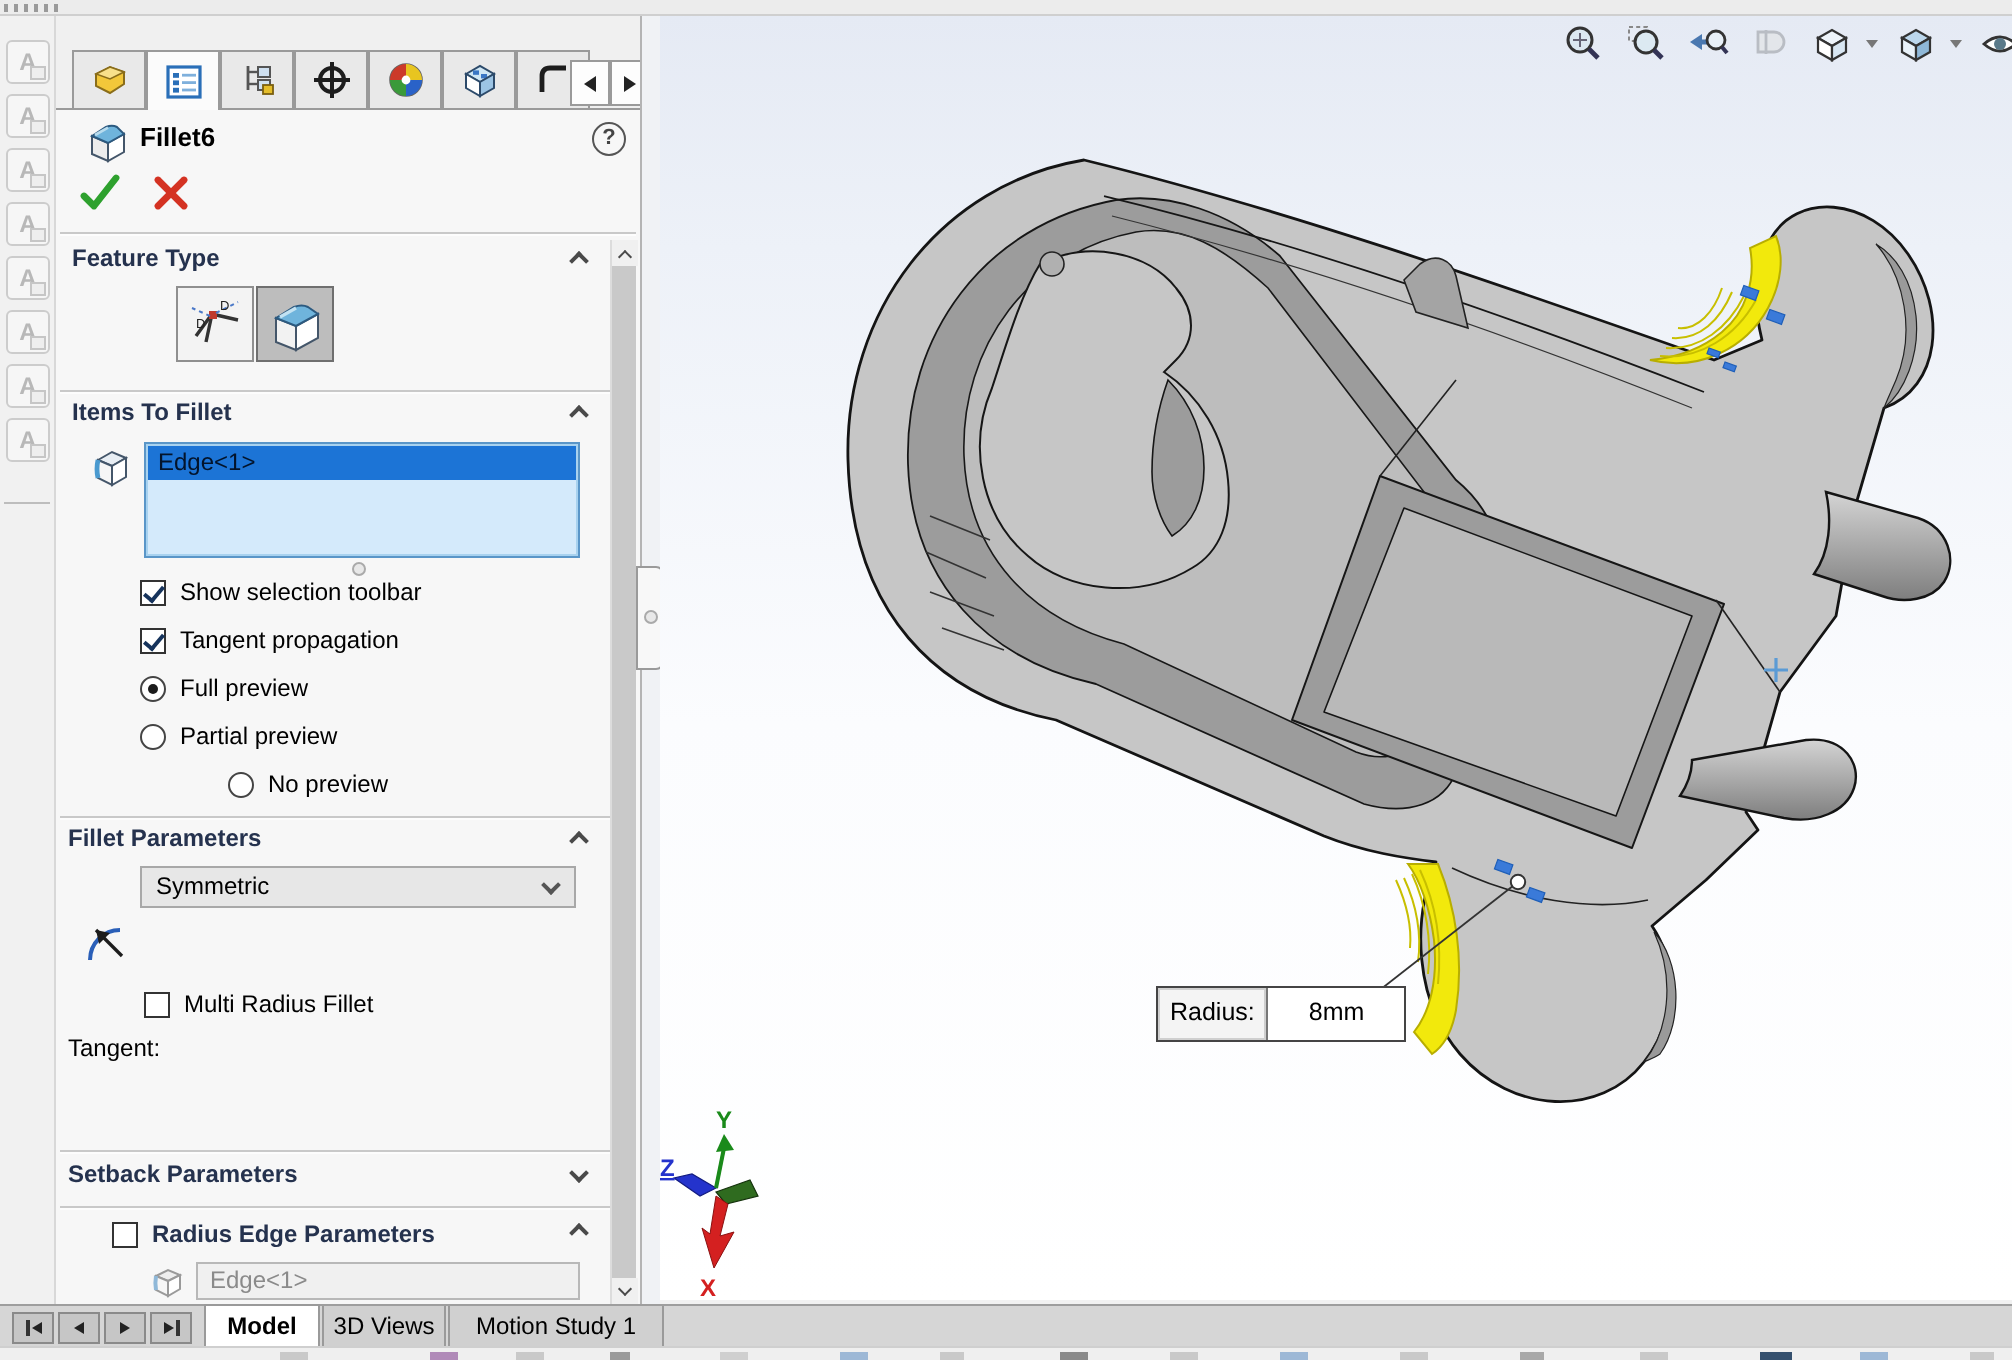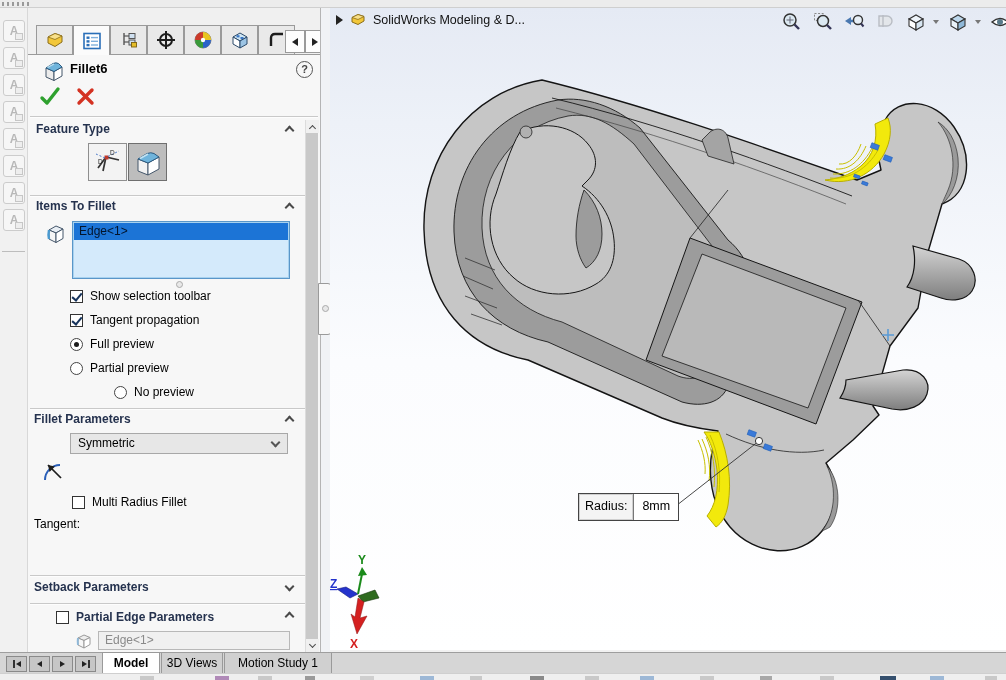--- a/index.html
+++ b/index.html
@@ -83,21 +83,21 @@
   .viewport { left:330px; top:8px; width:676px; height:642px;
     background:linear-gradient(180deg,#e5eaf4 0%,#edf1f8 18%,#fbfcfe 55%,#ffffff 100%); }
   .flyout { position:absolute; left:6px; top:3px; display:flex; align-items:center; gap:6px; font-size:12.5px; color:#111; }
   .fly-arrow { width:0; height:0; border-top:5px solid transparent; border-bottom:5px solid transparent; border-left:7px solid #222; }
   .hud { position:absolute; left:450px; top:2px; display:flex; align-items:center; gap:7px; }
   .hud-ico { width:24px; height:24px; display:flex; align-items:center; justify-content:center; }
   .dd { width:0; height:0; border-left:3.5px solid transparent; border-right:3.5px solid transparent; border-top:4.5px solid #777; margin-left:-2px; }
 
   .callout { position:absolute; left:248px; top:485px; height:28px; display:flex; background:#fff; border:1px solid #444; font-size:12.5px; }
   .callout .c1 { padding:5px 6px; background:#f4f4f4; border-right:1px solid #777; box-shadow:inset 0 0 0 1px #cfcfcf; }
-  .callout .c2 { padding:5px 8px; min-width:40px; background:#fff; }
+  .callout .c2 { padding:5px 20px; min-width:40px; background:#fff; }
 
   
   .doc-bar { left:0; top:652px; width:1006px; height:21px; background:#d6d6d6; border-top:1px solid #9e9e9e; }
   .nav-btn { position:absolute; top:3px; width:21px; height:16px; background:#c6c6c6; border:1px solid #8a8a8a;
     display:flex; align-items:center; justify-content:center; font-size:7px; color:#333; gap:1px; }
   .bar-glyph { display:inline-block; width:2px; height:8px; background:#333; }
   .doc-tab { position:absolute; top:0; height:21px; border-right:1px solid #9a9a9a; border-left:1px solid #9a9a9a;
     background:#d0d0d0; font-size:12px; color:#000; text-align:center; line-height:20px; }
   .doc-tab.active { background:#ffffff; font-weight:bold; border-top:1px solid #9a9a9a; top:-1px; height:22px; }
 
@@ -288,21 +288,21 @@
     </div>
     <div class="plain-label" style="left:6px;top:462px;">Tangent:</div>
     <div class="groove" style="top:520px;"></div>
 
     <div class="sec-label" style="left:6px;top:525px;">Setback Parameters</div>
     <span class="chev down hdr-chev" style="top:528px;"></span>
     <div class="groove" style="top:548px;"></div>
 
     <div class="cb-row" style="left:28px;top:554px;">
       <span class="cbox"></span>
-      <span style="font-weight:bold;color:#25324e;">Partial Edge Parameters</span>
+      <span style="font-weight:bold;color:#25324e;">Radius Edge Parameters</span>
     </div>
     <span class="chev up hdr-chev" style="top:558px;"></span>
     <svg class="abs" style="left:46px;top:576px;" width="20" height="20">
       <path d="M4 7 L10 4 L16 6.5 L10 9.5 Z" fill="#eee" stroke="#9a9a9a" stroke-width="1"></path>
       <path d="M4 7 L4 14 L10 17 L10 9.5 Z" fill="#f6f6f6" stroke="#9a9a9a" stroke-width="1"></path>
       <path d="M10 9.5 L10 17 L16 13.5 L16 6.5 Z" fill="#fff" stroke="#9a9a9a" stroke-width="1"></path>
       <path d="M4 7 Q3.4 10.5 4 14" fill="none" stroke="#8fb8d8" stroke-width="2"></path>
     </svg>
     <div class="disfield">Edge&lt;1&gt;</div>
   </div>
@@ -387,28 +387,20 @@
         <line x1="0" y1="-2" x2="4" y2="-22" stroke="#1a8a1a" stroke-width="2"></line>
         <polygon points="4,-29 0,-20 9,-21" fill="#1a8a1a"></polygon>
         <path d="M0,2 L6,6 L2,22 L9,20 L-1,38 L-7,18 L-3,21 Z" fill="#d42020" stroke="#8a1010" stroke-width="0.5"></path>
         <text x="-28" y="-8" font-size="12" font-weight="bold" fill="#2433cc" text-decoration="underline">Z</text>
         <text x="0" y="-32" font-size="12" font-weight="bold" fill="#1a8a1a">Y</text>
         <text x="-8" y="52" font-size="12" font-weight="bold" fill="#d42020">X</text>
       </g>
     </svg>
 
     
-    <div class="flyout">
-      <span class="fly-arrow"></span>
-      <svg width="18" height="18">
-        <path d="M3 11 L3 6.5 L9 3.5 L15 5.5 L15 10 L9 13.5 Z" fill="#f2c73a" stroke="#8a6d1a" stroke-width="1"></path>
-        <path d="M3 6.5 L9 3.5 L15 5.5 L9 8.5 Z" fill="#f8e08a" stroke="#8a6d1a" stroke-width="0.8"></path>
-      </svg>
-      <span>SolidWorks Modeling &amp; D...</span>
-    </div>
 
     
     <div class="hud">
       <div class="hud-ico">
         <svg width="22" height="22">
             <circle cx="9" cy="9" r="6" fill="#dce9f2" stroke="#333" stroke-width="1.5"></circle>
             <path d="M9,5.5 V12.5 M5.5,9 H12.5" stroke="#667" stroke-width="1"></path>
             <line x1="13.5" y1="13.5" x2="18" y2="18" stroke="#335" stroke-width="2.4"></line>
           </svg>
       </div>

